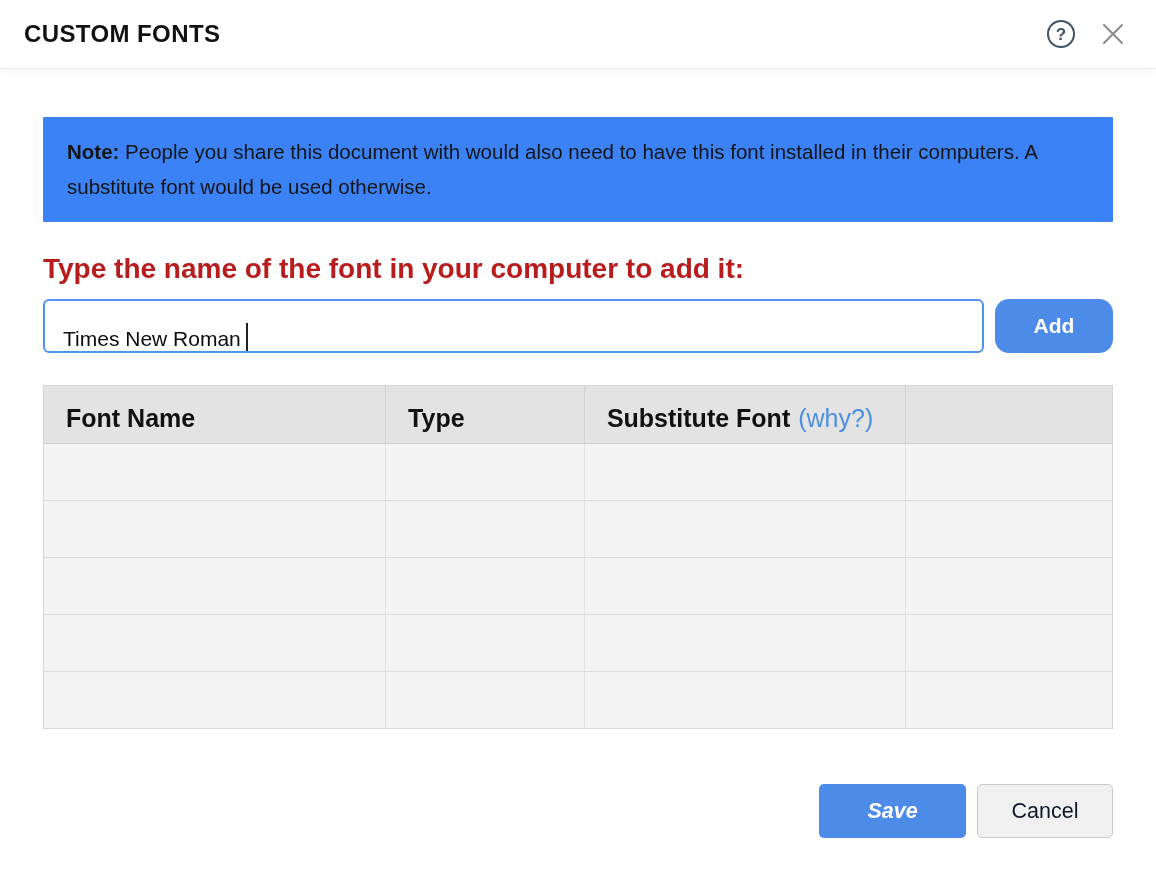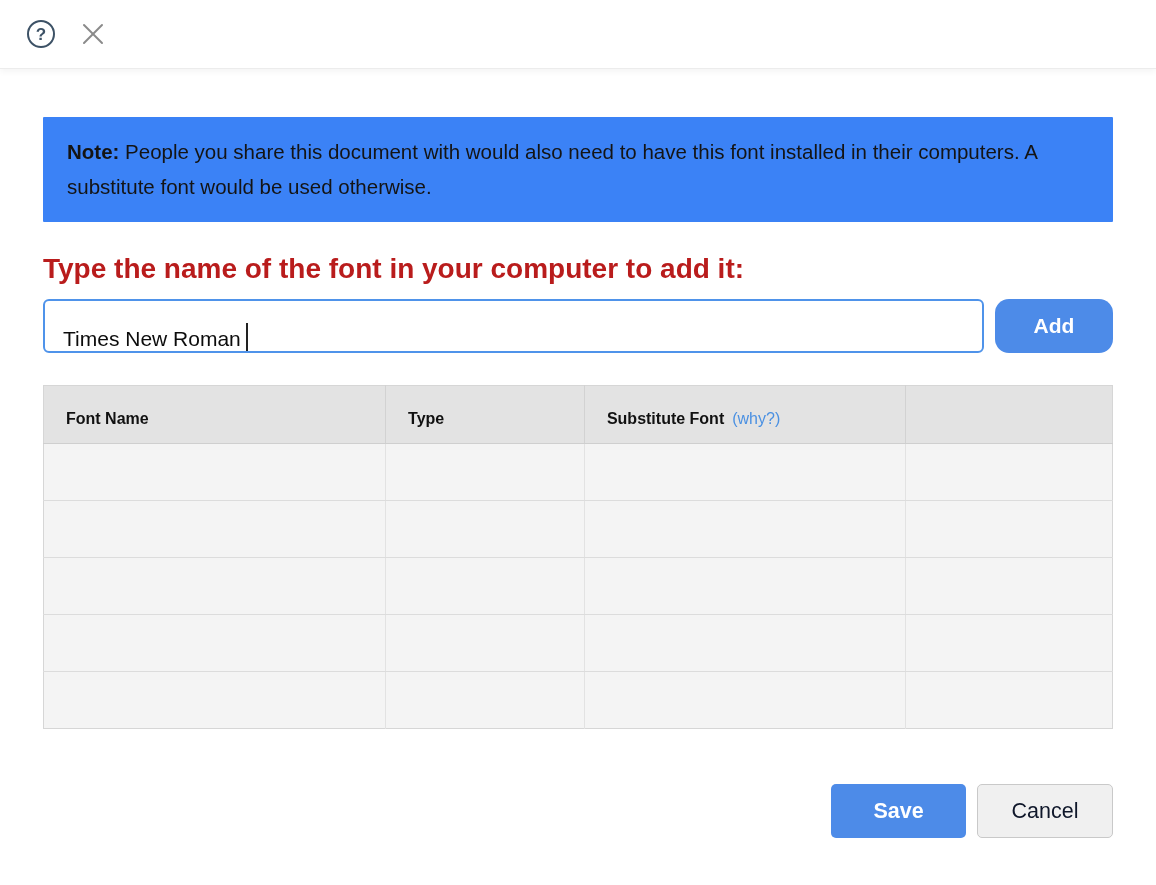--- a/index.html
+++ b/index.html
@@ -93,21 +93,21 @@
   }
   .fonts-table col.c1 { width: 32%; }
   .fonts-table col.c2 { width: 18.6%; }
   .fonts-table col.c3 { width: 30%; }
   .fonts-table col.c4 { width: 19.4%; }
   .fonts-table th {
     background: #e3e3e3;
     height: 58px;
     text-align: left;
     padding: 8px 0 0 22px;
-    font-size: 16px; font-weight: 700; color: #111;
+    font-size: 25px; font-weight: 700; color: #111;
     border-right: 1px solid #d2d2d2;
     border-bottom: 1px solid #cfcfcf;
   }
   .fonts-table th:last-child { border-right: none; }
   .why-link {
     color: #4a90e2; font-weight: 400; cursor: pointer;
     margin-left: 8px; text-decoration: none;
   }
   .fonts-table td {
     background: #f4f4f4;
@@ -118,39 +118,41 @@
   .fonts-table td:last-child { border-right: none; }
   .fonts-table tr:last-child td { border-bottom: none; }
 
   
   .footer {
     margin-top: 55px;
     padding: 0 43px;
     display: flex; justify-content: flex-end; gap: 11px;
   }
   .save-btn {
-    width: 135px; height: 54px;
+    width: 147px; height: 54px;
     background: #4d8be8; color: #fff;
     font-size: 21.5px; font-weight: 600;
     border-radius: 5px;
+    font-style: italic;
   }
   .cancel-btn {
     width: 136px; height: 54px;
     background: #f0f0f0; color: #0f172a;
     font-size: 21.5px; font-weight: 400;
     border: 1px solid #c9c9c9;
     border-radius: 5px;
   }
 </style>
 </head>
 <body>
 
 <div class="dialog">
 
   <div class="dlg-header">
+    <div class="dlg-title">CUSTOM FONTS</div>
     <button class="icon-btn help-btn">
       <span style="display:flex;">
         <svg width="30" height="30" viewBox="0 0 30 30">
           <circle cx="15" cy="15" r="13" fill="none" stroke="#3d5266" stroke-width="2"></circle>
           <text x="15" y="21" text-anchor="middle" font-size="17" font-weight="700" fill="#3d5266" font-family="Liberation Sans, sans-serif">?</text>
         </svg>
       </span>
     </button>
     <button class="icon-btn">
       <span style="display:flex;">

